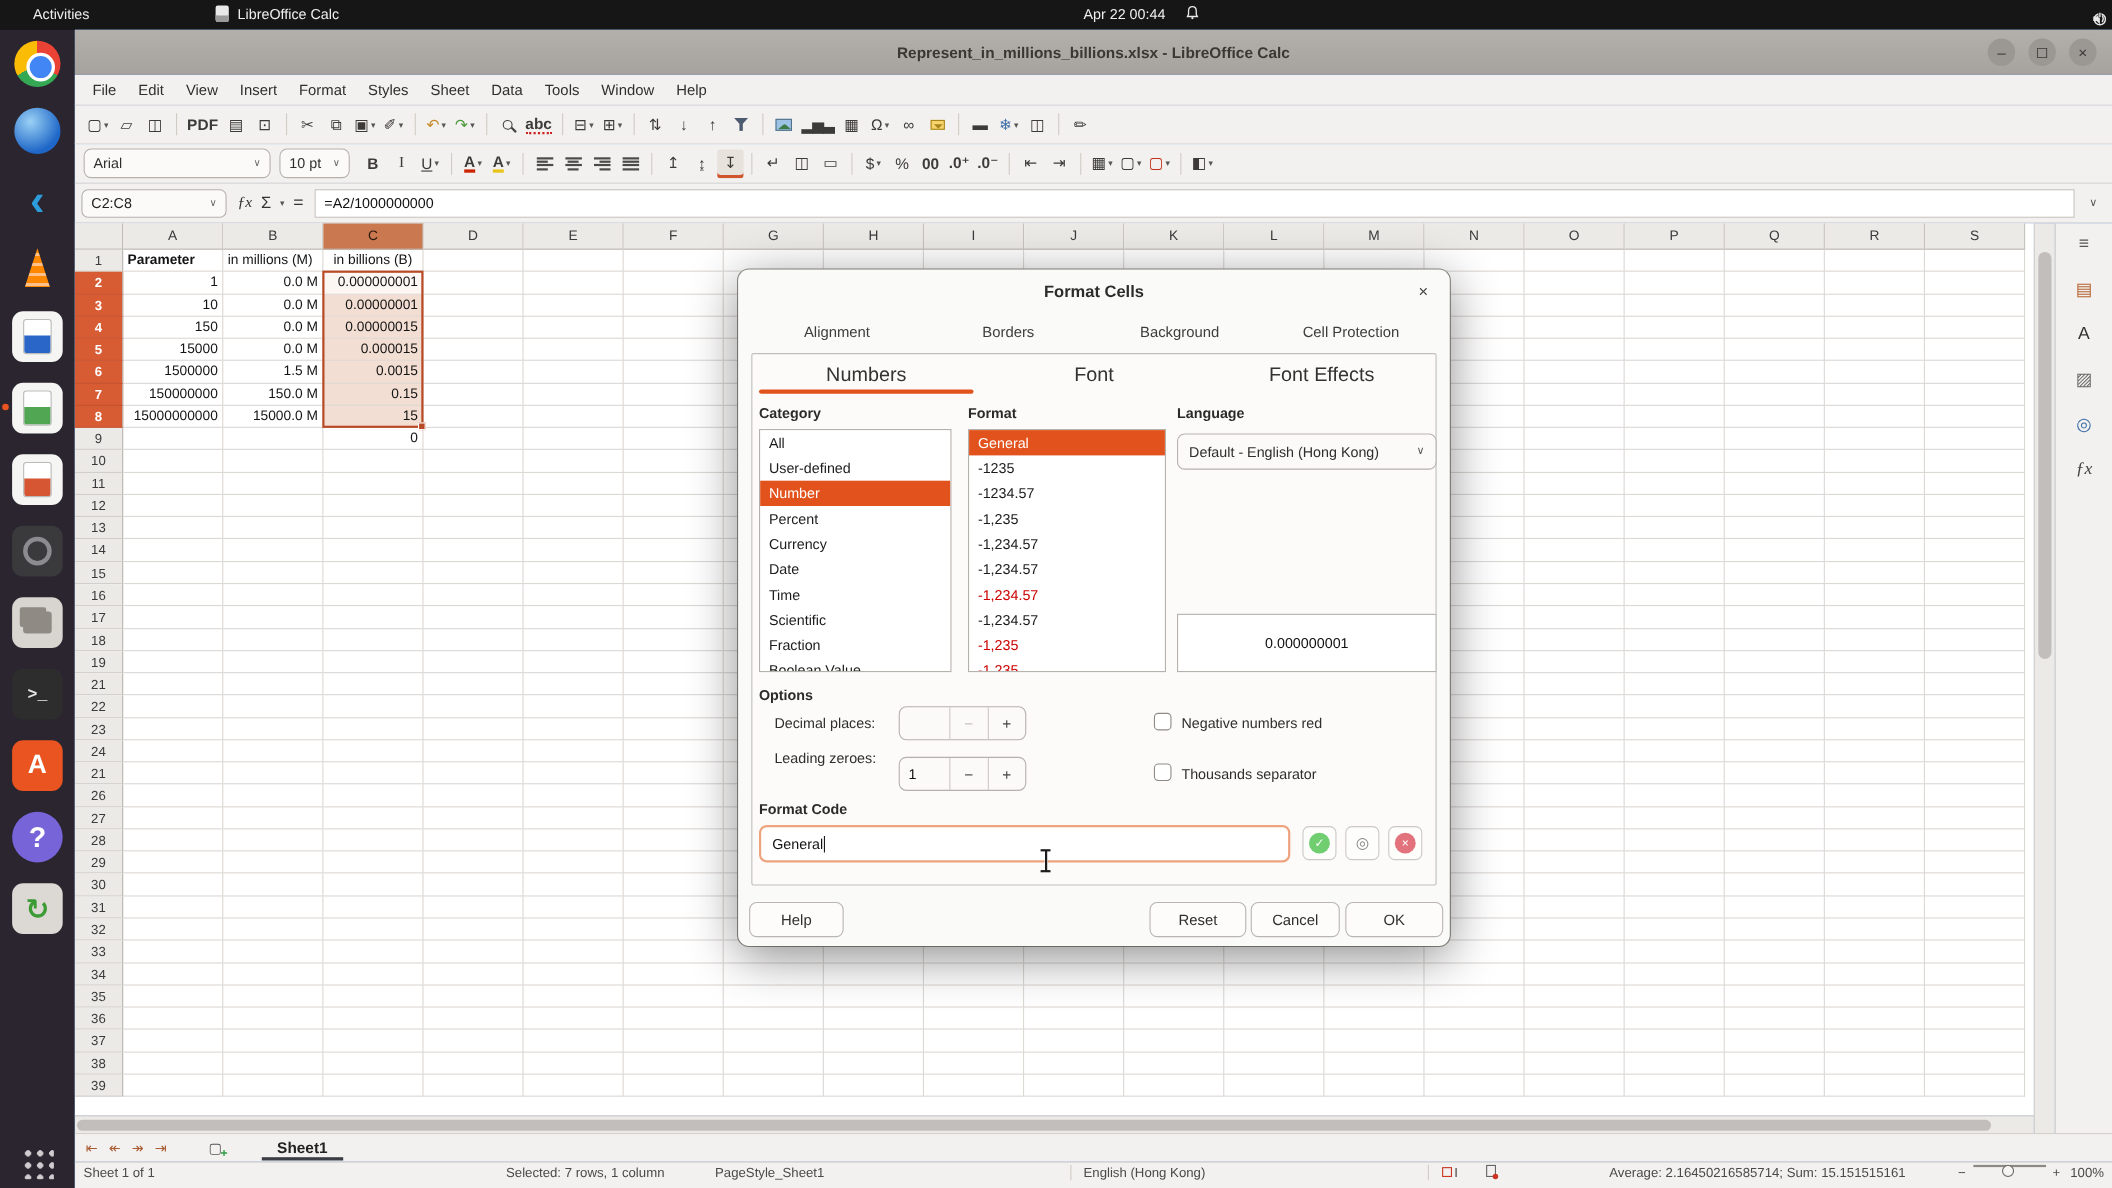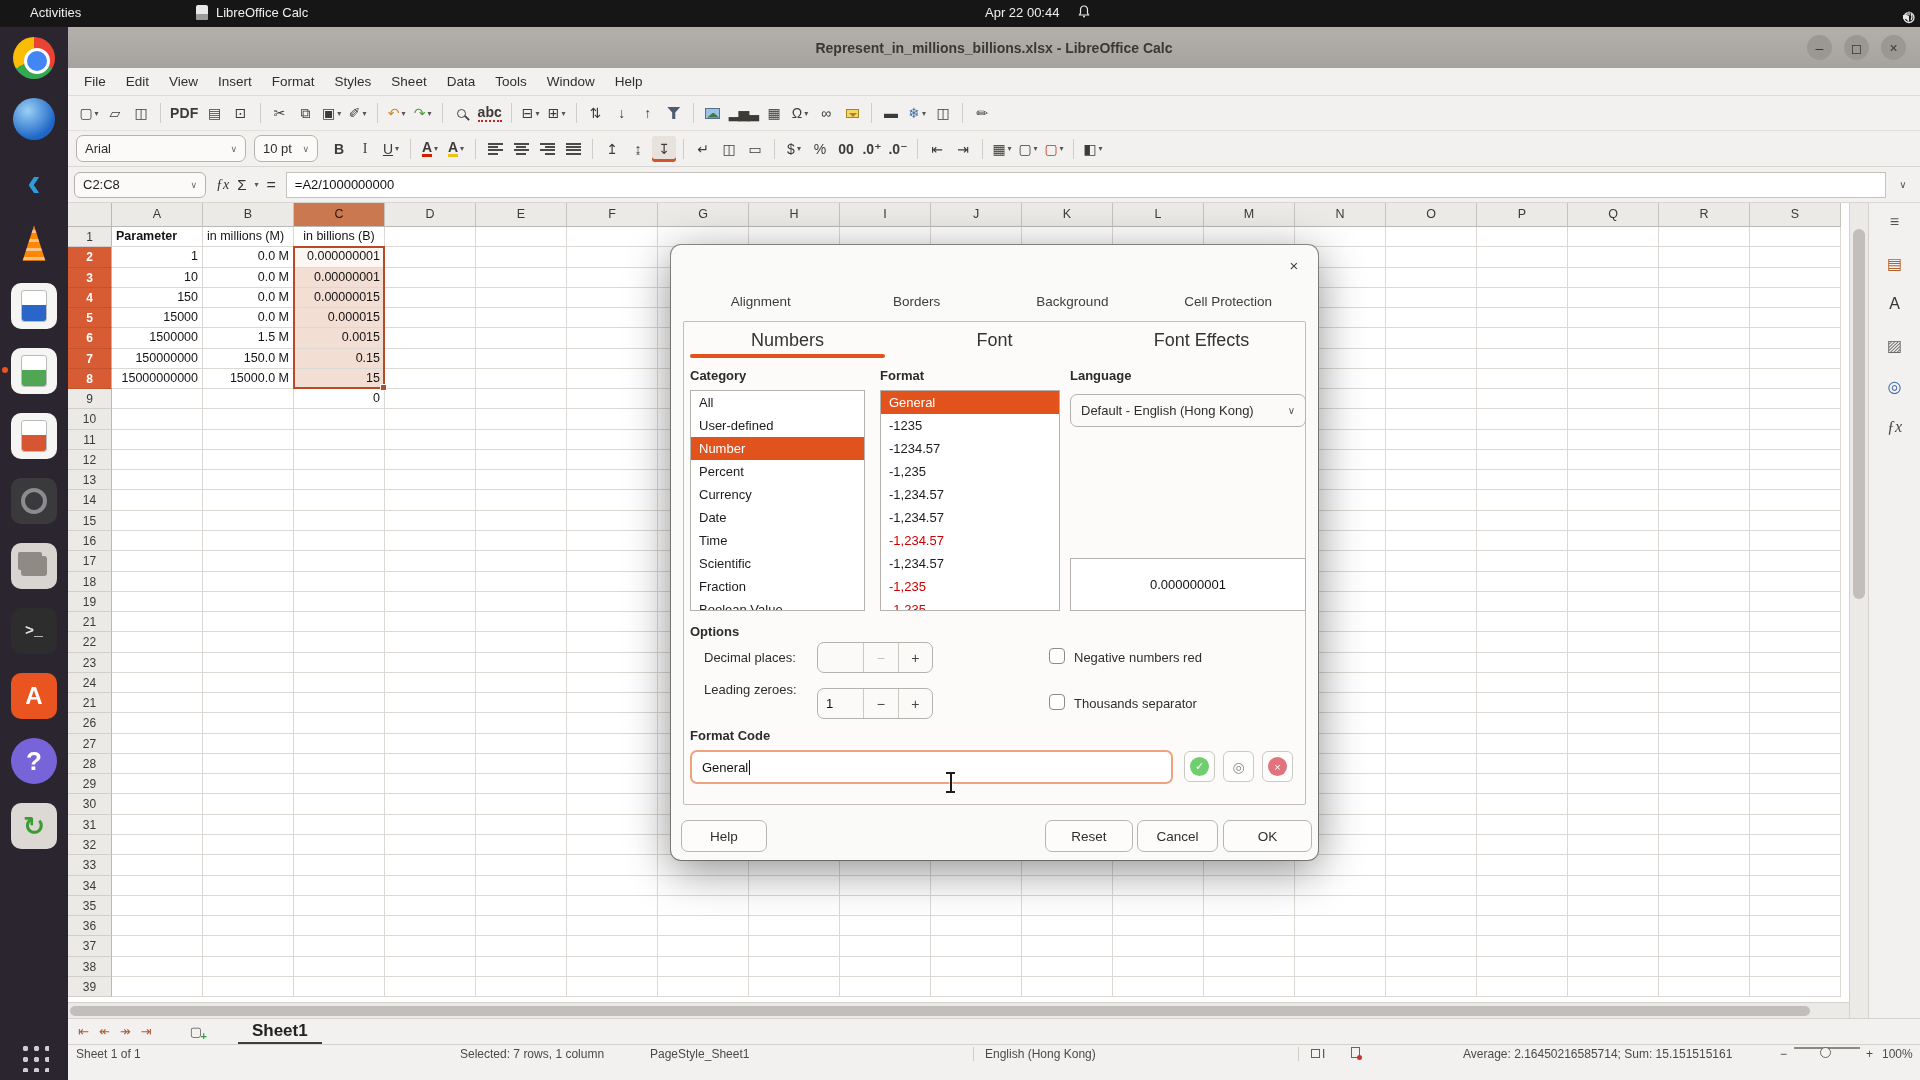--- a/index.html
+++ b/index.html
@@ -168,23 +168,23 @@
   .sp-icon { width:28px; height:26px; display:flex; align-items:center; justify-content:center;
     font-size:16px; }
 
   
   .tabbar { height:26px; display:flex; align-items:center; flex:0 0 auto; background:#f3f1ef;
     border-top:1px solid #d5d1cd; padding-left:10px; }
   .nav-ico { font-size:13px; color:#a85c33; margin-right:10px; }
   .addsheet { margin-left:28px; position:relative; font-size:13px; color:#555; }
   .addsheet .plus { position:absolute; right:-5px; bottom:-3px; color:#2f9e44; font-weight:bold;
     font-size:11px; }
-  .sheettab { margin-left:36px; padding:2px 14px 1px; font-size:17px; font-weight:bold; color:#222;
+  .sheettab { margin-left:36px; padding:2px 14px 1px; font-size:14px; font-weight:bold; color:#222;
     border-bottom:3px solid #3a3e42;text-align:center; }
-  .statusbar { height:36px; position:relative; flex:0 0 auto; background:#f3f1ef;
+  .statusbar { height:24px; position:relative; flex:0 0 auto; background:#f3f1ef;
     border-top:1px solid #d5d1cd; font-size:12px; color:#4a4a4a; }
   .statusbar > span { position:absolute; top:2px; white-space:nowrap; }
   .sb-sep { position:absolute; top:2px; width:1px; height:14px; background:#cfcbc7; }
   .sb-insq { display:inline-block; width:9px; height:9px; border:1.5px solid #cc3322; margin-right:2px; }
   .sb-doc { display:inline-block; width:9px; height:11px; border:1.5px solid #666; position:relative; }
   .sb-doc::after { content:""; position:absolute; right:-3px; bottom:-3px; width:5px; height:5px;
     border-radius:50%; background:#cc3322; }
   .zoomline { position:absolute; top:9px; width:66px; height:2px; background:#8c8884; }
   .zoomknob { position:absolute; top:4px; width:11px; height:11px; border-radius:50%; background:#f6f5f3;
     border:1px solid #666; }
@@ -1477,20 +1477,21 @@
       <span style="left:1395px">Average: 2.16450216585714; Sum: 15.151515161</span>
       <span style="left:1712px">−</span>
       <span class="zoomline" style="left:1726px"></span>
       <span class="zoomknob" style="left:1752px"></span>
       <span style="left:1798px">+</span>
       <span style="left:1814px">100%</span>
     </div>
   </div>
 
   <div class="dialog">
+    <div class="dlg-title">Format Cells</div>
     <div class="dlg-close">×</div>
     <div class="tabs1" id="tabs1">
         <span class="t1">Alignment</span>
         <span class="t1">Borders</span>
         <span class="t1">Background</span>
         <span class="t1">Cell Protection</span>
       </div>
 
     <div class="dlg-box">
       <div class="tabs2" id="tabs2">

